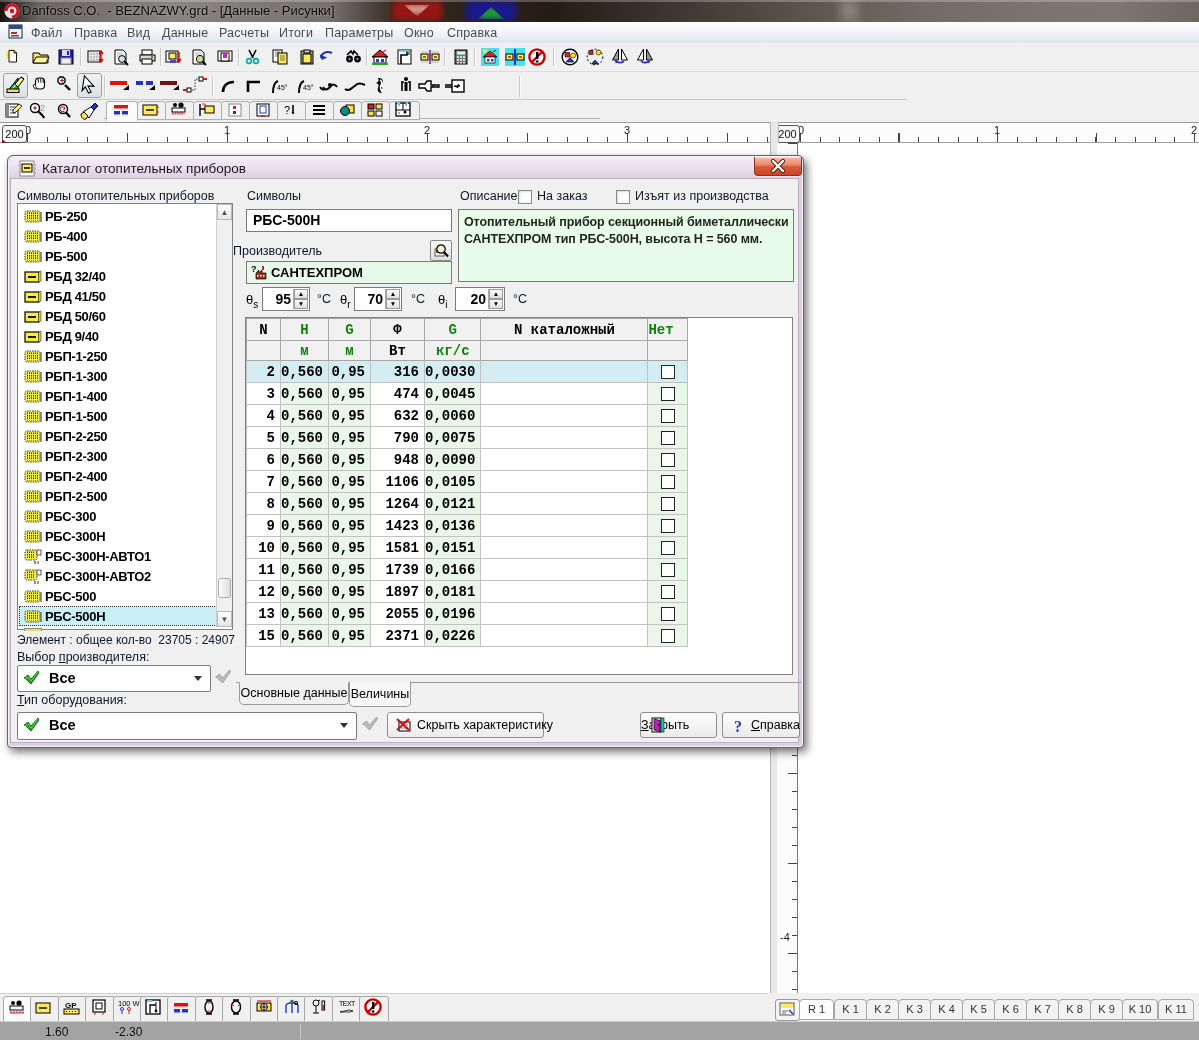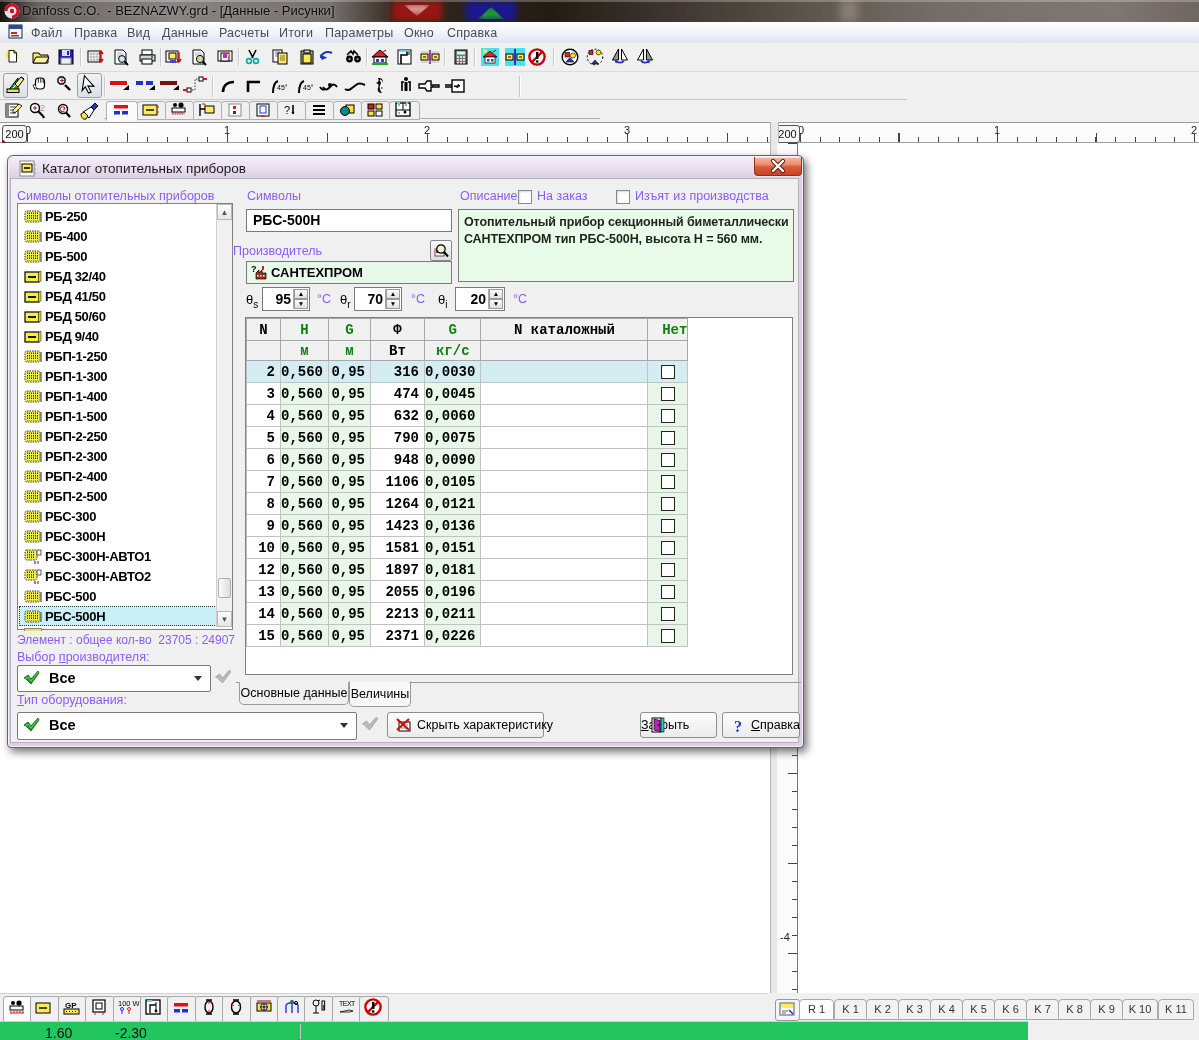--- a/index.html
+++ b/index.html
@@ -32,28 +32,28 @@
 #pdiv{position:absolute;left:770px;top:122px;width:7px;height:871px;background:#e8e8e8;border-left:1px solid #b5b5b5;border-right:1px solid #b5b5b5}
 #canR{position:absolute;left:777px;top:143px;width:422px;height:850px;background:#fff}
 #vrulR{position:absolute;left:777px;top:143px;width:20px;height:850px;background:#fbfbfb;border-right:1px solid #777}
 
 #botbar{position:absolute;left:0;top:993px;width:1199px;height:28px;background:#f0f0f0;border-top:1px solid #d0d0d0}
 .btab{position:absolute;top:2px;width:28px;height:24px;background:#f0f0f0;border:1px solid #a8a8a8;border-radius:3px 3px 0 0}
 .btabsel{background:#fbfbfb;height:25px}
 #ktabs{position:absolute;left:768px;top:993px;width:431px;height:28px;background:#f0f0f0}
 .ktab{position:absolute;top:6px;height:19px;background:#f2f2f2;border:1px solid #a8a8a8;border-radius:4px 4px 0 0;font-size:11px;color:#333;text-align:center;transform:skewX(0deg)}
 .ktabsel{background:#fdfdfd}
-#statusbar{position:absolute;left:0;top:1021px;width:1028px;height:19px;background:#22c55e;border-top:1px solid #cdcdcd;font-size:14px;color:#111}
+#statusbar{position:absolute;left:0;top:1021px;width:1199px;height:19px;background:#a3a3a3;border-top:1px solid #cdcdcd;font-size:12px;color:#111}
 
 #dlg{position:absolute;left:7px;top:155px;width:795px;height:591px;background:#ddd0e4;border:1px solid #69616e;border-radius:6px 6px 4px 4px;box-shadow:3px 4px 9px rgba(0,0,0,.55),inset 0 0 0 1px rgba(255,255,255,.7)}
 #dtitle{position:absolute;left:1px;top:1px;width:793px;height:23px;background:linear-gradient(180deg,#f4eef8 0%,#e9e0ef 45%,#d9cce2 100%);border-radius:5px 5px 0 0}
 #dtext{position:absolute;left:33px;top:4px;font-size:13.5px;color:#1a1a1a}
 #dclose{position:absolute;left:745px;top:0;width:46px;height:18px;background:linear-gradient(180deg,#f6b8a4 0%,#ec8f75 40%,#d95b3c 55%,#c94424 100%);border:1px solid #8e2f18;border-top:none;border-radius:0 1px 4px 4px;box-shadow:inset 0 1px 0 rgba(255,255,255,.6),0 1px 1px rgba(255,255,255,.5)}
 #dclient{position:absolute;left:2px;top:22px;width:787px;height:563px;background:#f0f0f0;border:1px solid #b9aec2}
-.dlabel{position:absolute;font-size:12.5px;color:#8b5cf6;white-space:pre}
+.dlabel{position:absolute;font-size:12.5px;color:#0f172a;white-space:pre}
 #lbox{position:absolute;left:6px;top:24px;width:214px;height:425px;background:#fff;border:1px solid #828282}
 .li{position:absolute;left:1px;width:196px;height:20px}
 .li b{position:absolute;left:26px;top:3px;font-size:13px;color:#000;letter-spacing:-.3px}
 .lisel{background:#c9eff7;outline:1px dotted #333;outline-offset:-1px}
 .sb{position:absolute;right:0;top:0;width:15px;height:423px;background:#f0f0f0;border-left:1px solid #d0d0d0}
 .sbb{position:absolute;left:0;width:15px;height:16px;background:linear-gradient(180deg,#fdfdfd,#e6e6e6);border:1px solid #b8b8b8;color:#555;font-size:8px;text-align:center;line-height:15px;box-sizing:border-box}
 .sbt{position:absolute;left:1px;width:13px;height:20px;background:linear-gradient(90deg,#fdfdfd,#dcdcdc);border:1px solid #b0b0b0;border-radius:2px;box-sizing:border-box}
 .combo{position:absolute;background:#fff;border:1px solid #7a7a7a;border-radius:2px}
 .cbold{position:absolute;left:31px;top:4px;font-size:14.5px;font-weight:bold}
 .carr{position:absolute;top:10px;width:0;height:0;border:4px solid transparent;border-top:5px solid #333}
@@ -916,21 +916,21 @@
               <col style="width:40px">
             </colgroup>
 <tbody>
               <tr class="hr">
                 <td style="height:22px;text-align:center;padding:0"><span>N</span></td>
                 <td style="height:22px;text-align:center;padding:0"><span class="gr">Н</span></td>
                 <td style="height:22px;text-align:center;padding:0"><span class="gr">G</span></td>
                 <td style="height:22px;text-align:center;padding:0"><span>Ф</span></td>
                 <td style="height:22px;text-align:center;padding:0"><span class="gr">G</span></td>
                 <td style="height:22px;text-align:center;padding:0"><span>N каталожный</span></td>
-                <td style="height:22px;text-align:right;padding:0"><span class="gr">Нет</span></td>
+                <td style="height:22px;text-align:left;padding:0"><span class="gr">Нет</span></td>
               </tr>
 <tr class="hr">
                 <td style="height:20px;text-align:center;padding:0"><span></span></td>
                 <td style="height:20px;text-align:center;padding:0"><span class="gr">м</span></td>
                 <td style="height:20px;text-align:center;padding:0"><span class="gr">м</span></td>
                 <td style="height:20px;text-align:center;padding:0"><span>Вт</span></td>
                 <td style="height:20px;text-align:center;padding:0"><span class="gr">кг/с</span></td>
                 <td style="height:20px;text-align:center;padding:0"><span></span></td>
                 <td style="height:20px;text-align:center;padding:0"><span></span></td>
               </tr>
@@ -1027,47 +1027,47 @@
                 <td class="cg">0,560</td>
                 <td class="cg">0,95</td>
                 <td>1581</td>
                 <td class="cg">0,0151</td>
                 <td></td>
                 <td class="cg" style="padding:0">
                   <div class="cbx"></div>
                 </td>
               </tr>
 <tr>
+                <td>11</td>
+                <td class="cg">0,560</td>
+                <td class="cg">0,95</td>
+                <td>1739</td>
+                <td class="cg">0,0166</td>
+                <td></td>
+                <td class="cg" style="padding:0">
+                  <div class="cbx"></div>
+                </td>
+              </tr>
+<tr>
                 <td>12</td>
                 <td class="cg">0,560</td>
                 <td class="cg">0,95</td>
                 <td>1897</td>
                 <td class="cg">0,0181</td>
                 <td></td>
                 <td class="cg" style="padding:0">
                   <div class="cbx"></div>
                 </td>
               </tr>
 <tr>
                 <td>13</td>
                 <td class="cg">0,560</td>
                 <td class="cg">0,95</td>
                 <td>2055</td>
                 <td class="cg">0,0196</td>
-                <td></td>
-                <td class="cg" style="padding:0">
-                  <div class="cbx"></div>
-                </td>
-              </tr>
-<tr>
-                <td>14</td>
-                <td class="cg">0,560</td>
-                <td class="cg">0,95</td>
-                <td>2213</td>
-                <td class="cg">0,0211</td>
                 <td></td>
                 <td class="cg" style="padding:0">
                   <div class="cbx"></div>
                 </td>
               </tr>
 <tr>
                 <td>15</td>
                 <td class="cg">0,560</td>
                 <td class="cg">0,95</td>
                 <td>2371</td>

